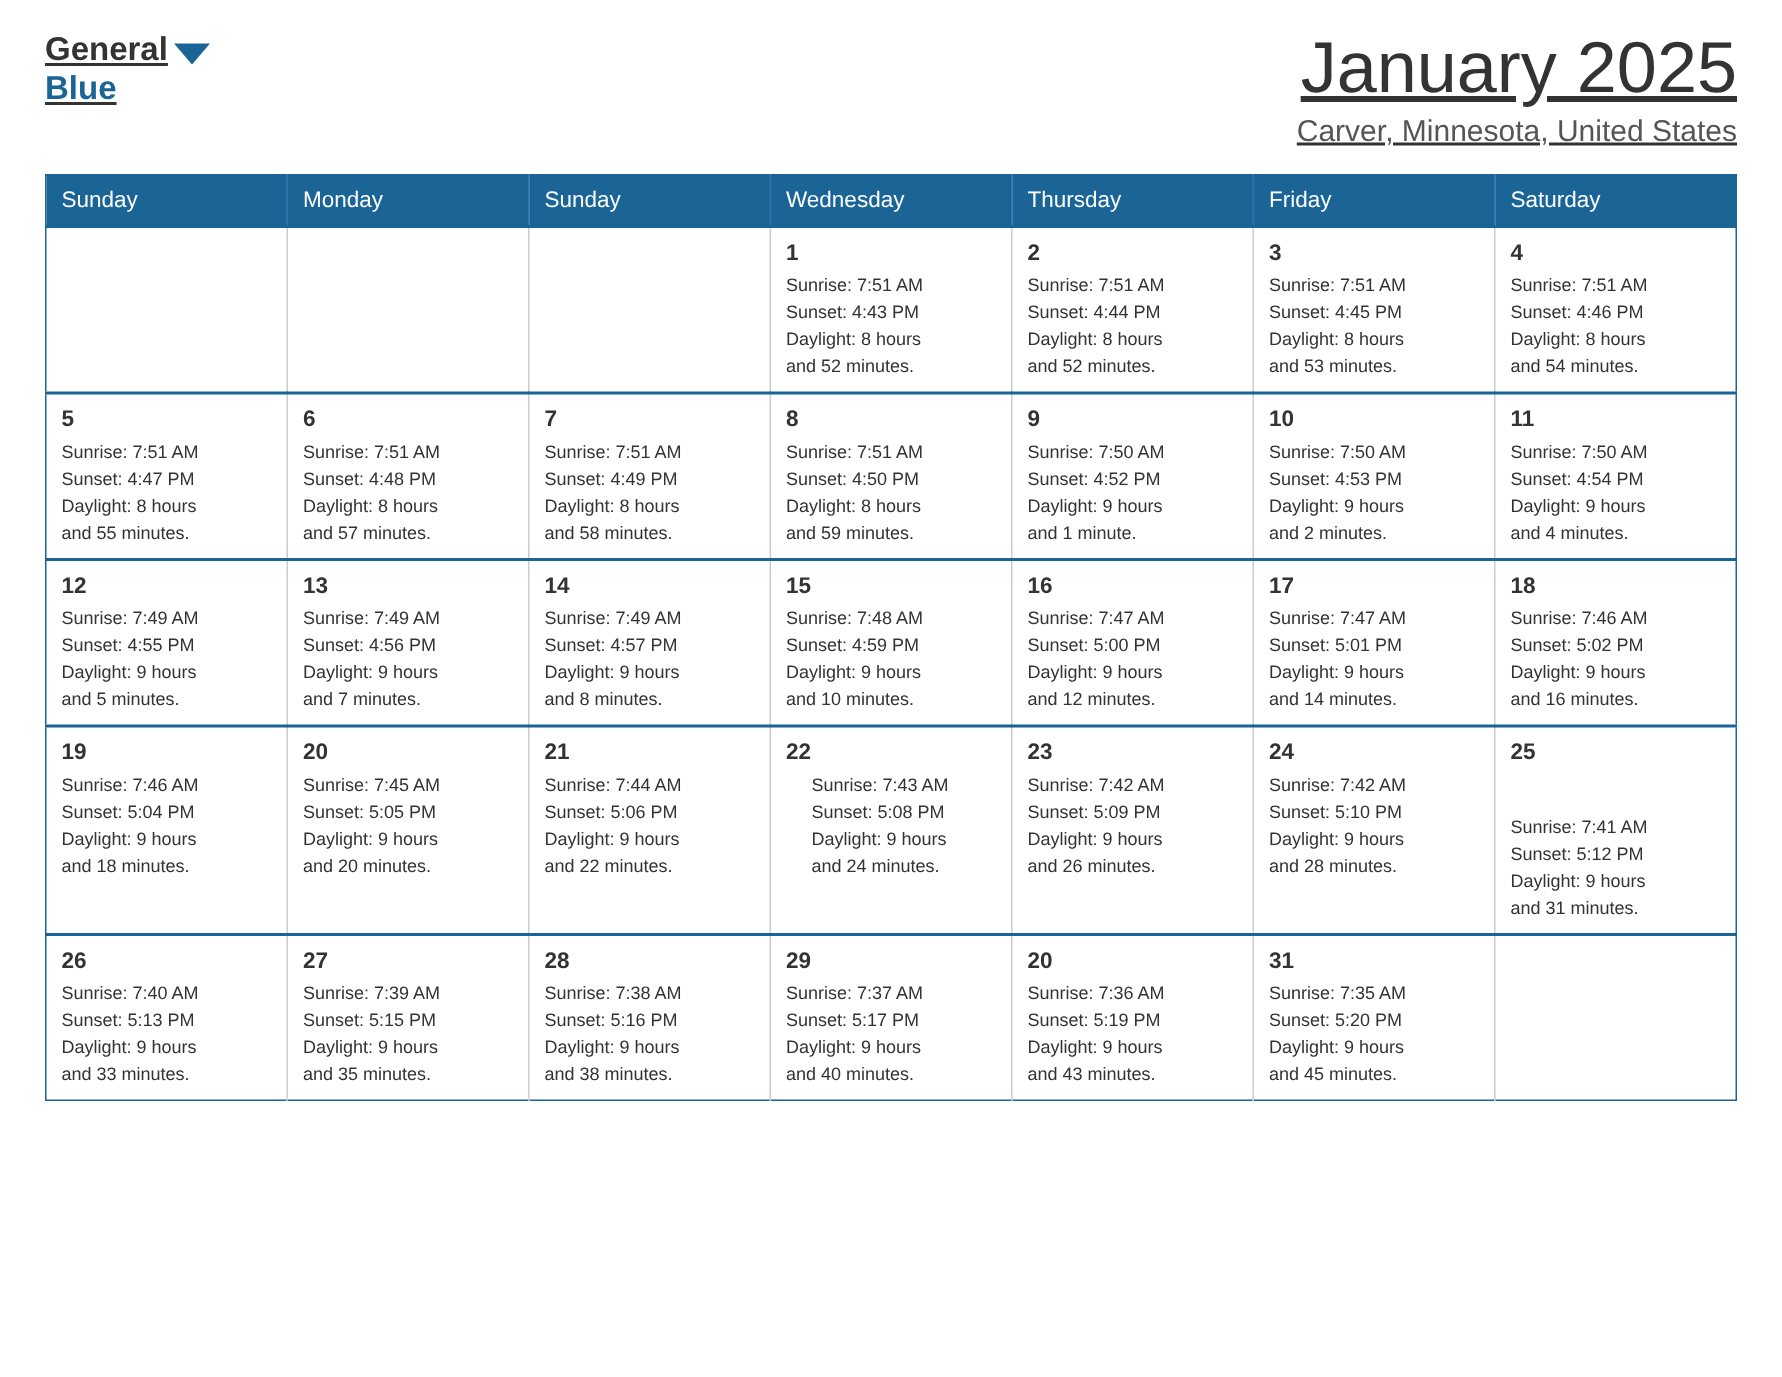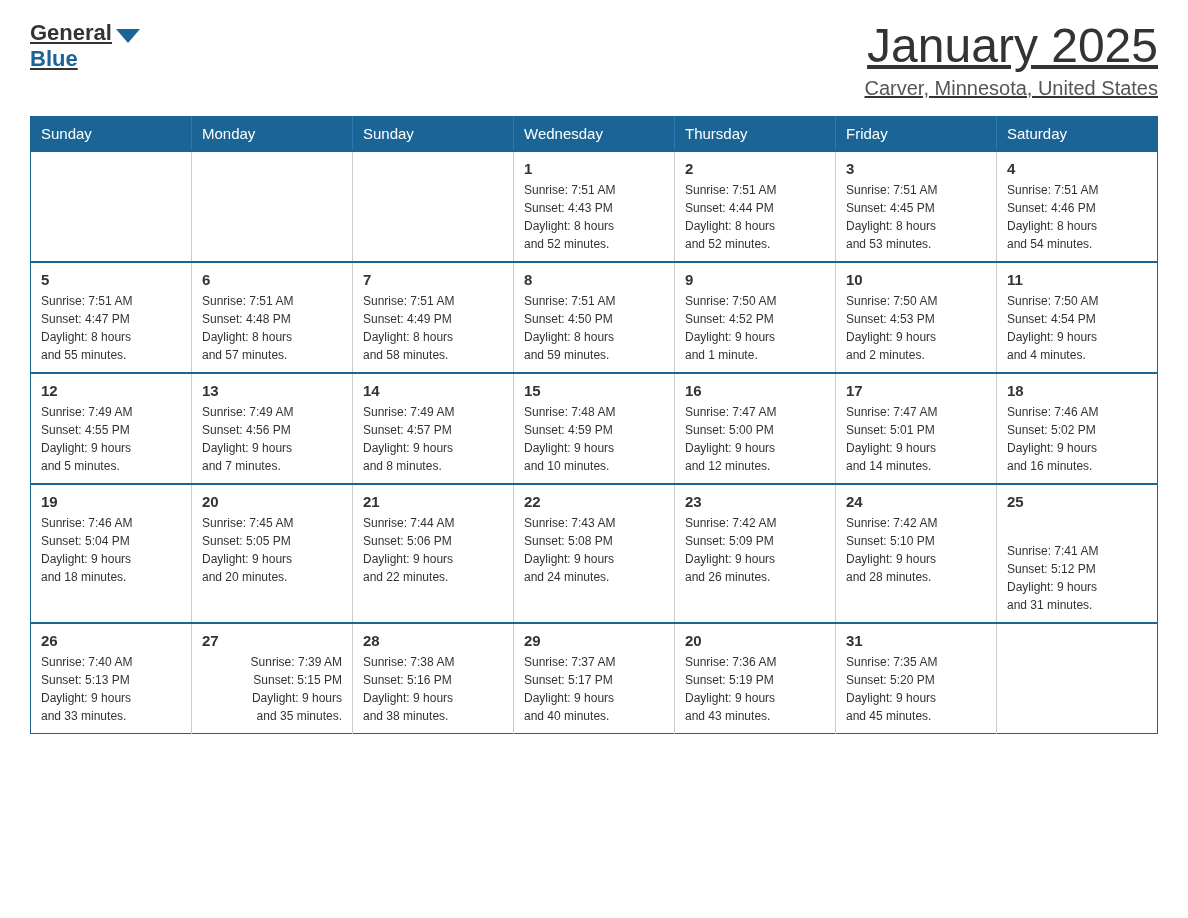--- a/index.html
+++ b/index.html
@@ -288,21 +288,21 @@
         </td>
         <td>
           <div class="day-num">21</div>
           <div class="day-info" style="white-space: pre-line;">Sunrise: 7:44 AM
 Sunset: 5:06 PM
 Daylight: 9 hours
 and 22 minutes.</div>
         </td>
         <td>
           <div class="day-num">22</div>
-          <div class="day-info" style="white-space: pre-line;">Sunrise: 7:43 AM
+          <div class="day-info" style="white-space: pre-line; margin-left: 17px;">Sunrise: 7:43 AM
 Sunset: 5:08 PM
 Daylight: 9 hours
 and 24 minutes.</div>
         </td>
         <td>
           <div class="day-num">23</div>
           <div class="day-info" style="white-space: pre-line;">Sunrise: 7:42 AM
 Sunset: 5:09 PM
 Daylight: 9 hours
 and 26 minutes.</div>
@@ -325,21 +325,21 @@
       <tr>
         <td>
           <div class="day-num">26</div>
           <div class="day-info" style="white-space: pre-line;">Sunrise: 7:40 AM
 Sunset: 5:13 PM
 Daylight: 9 hours
 and 33 minutes.</div>
         </td>
         <td>
           <div class="day-num">27</div>
-          <div class="day-info" style="white-space: pre-line; text-align: right;">Sunrise: 7:39 AM
+          <div class="day-info" style="white-space: pre-line;">Sunrise: 7:39 AM
 Sunset: 5:15 PM
 Daylight: 9 hours
 and 35 minutes.</div>
         </td>
         <td>
           <div class="day-num">28</div>
           <div class="day-info" style="white-space: pre-line;">Sunrise: 7:38 AM
 Sunset: 5:16 PM
 Daylight: 9 hours
 and 38 minutes.</div>

